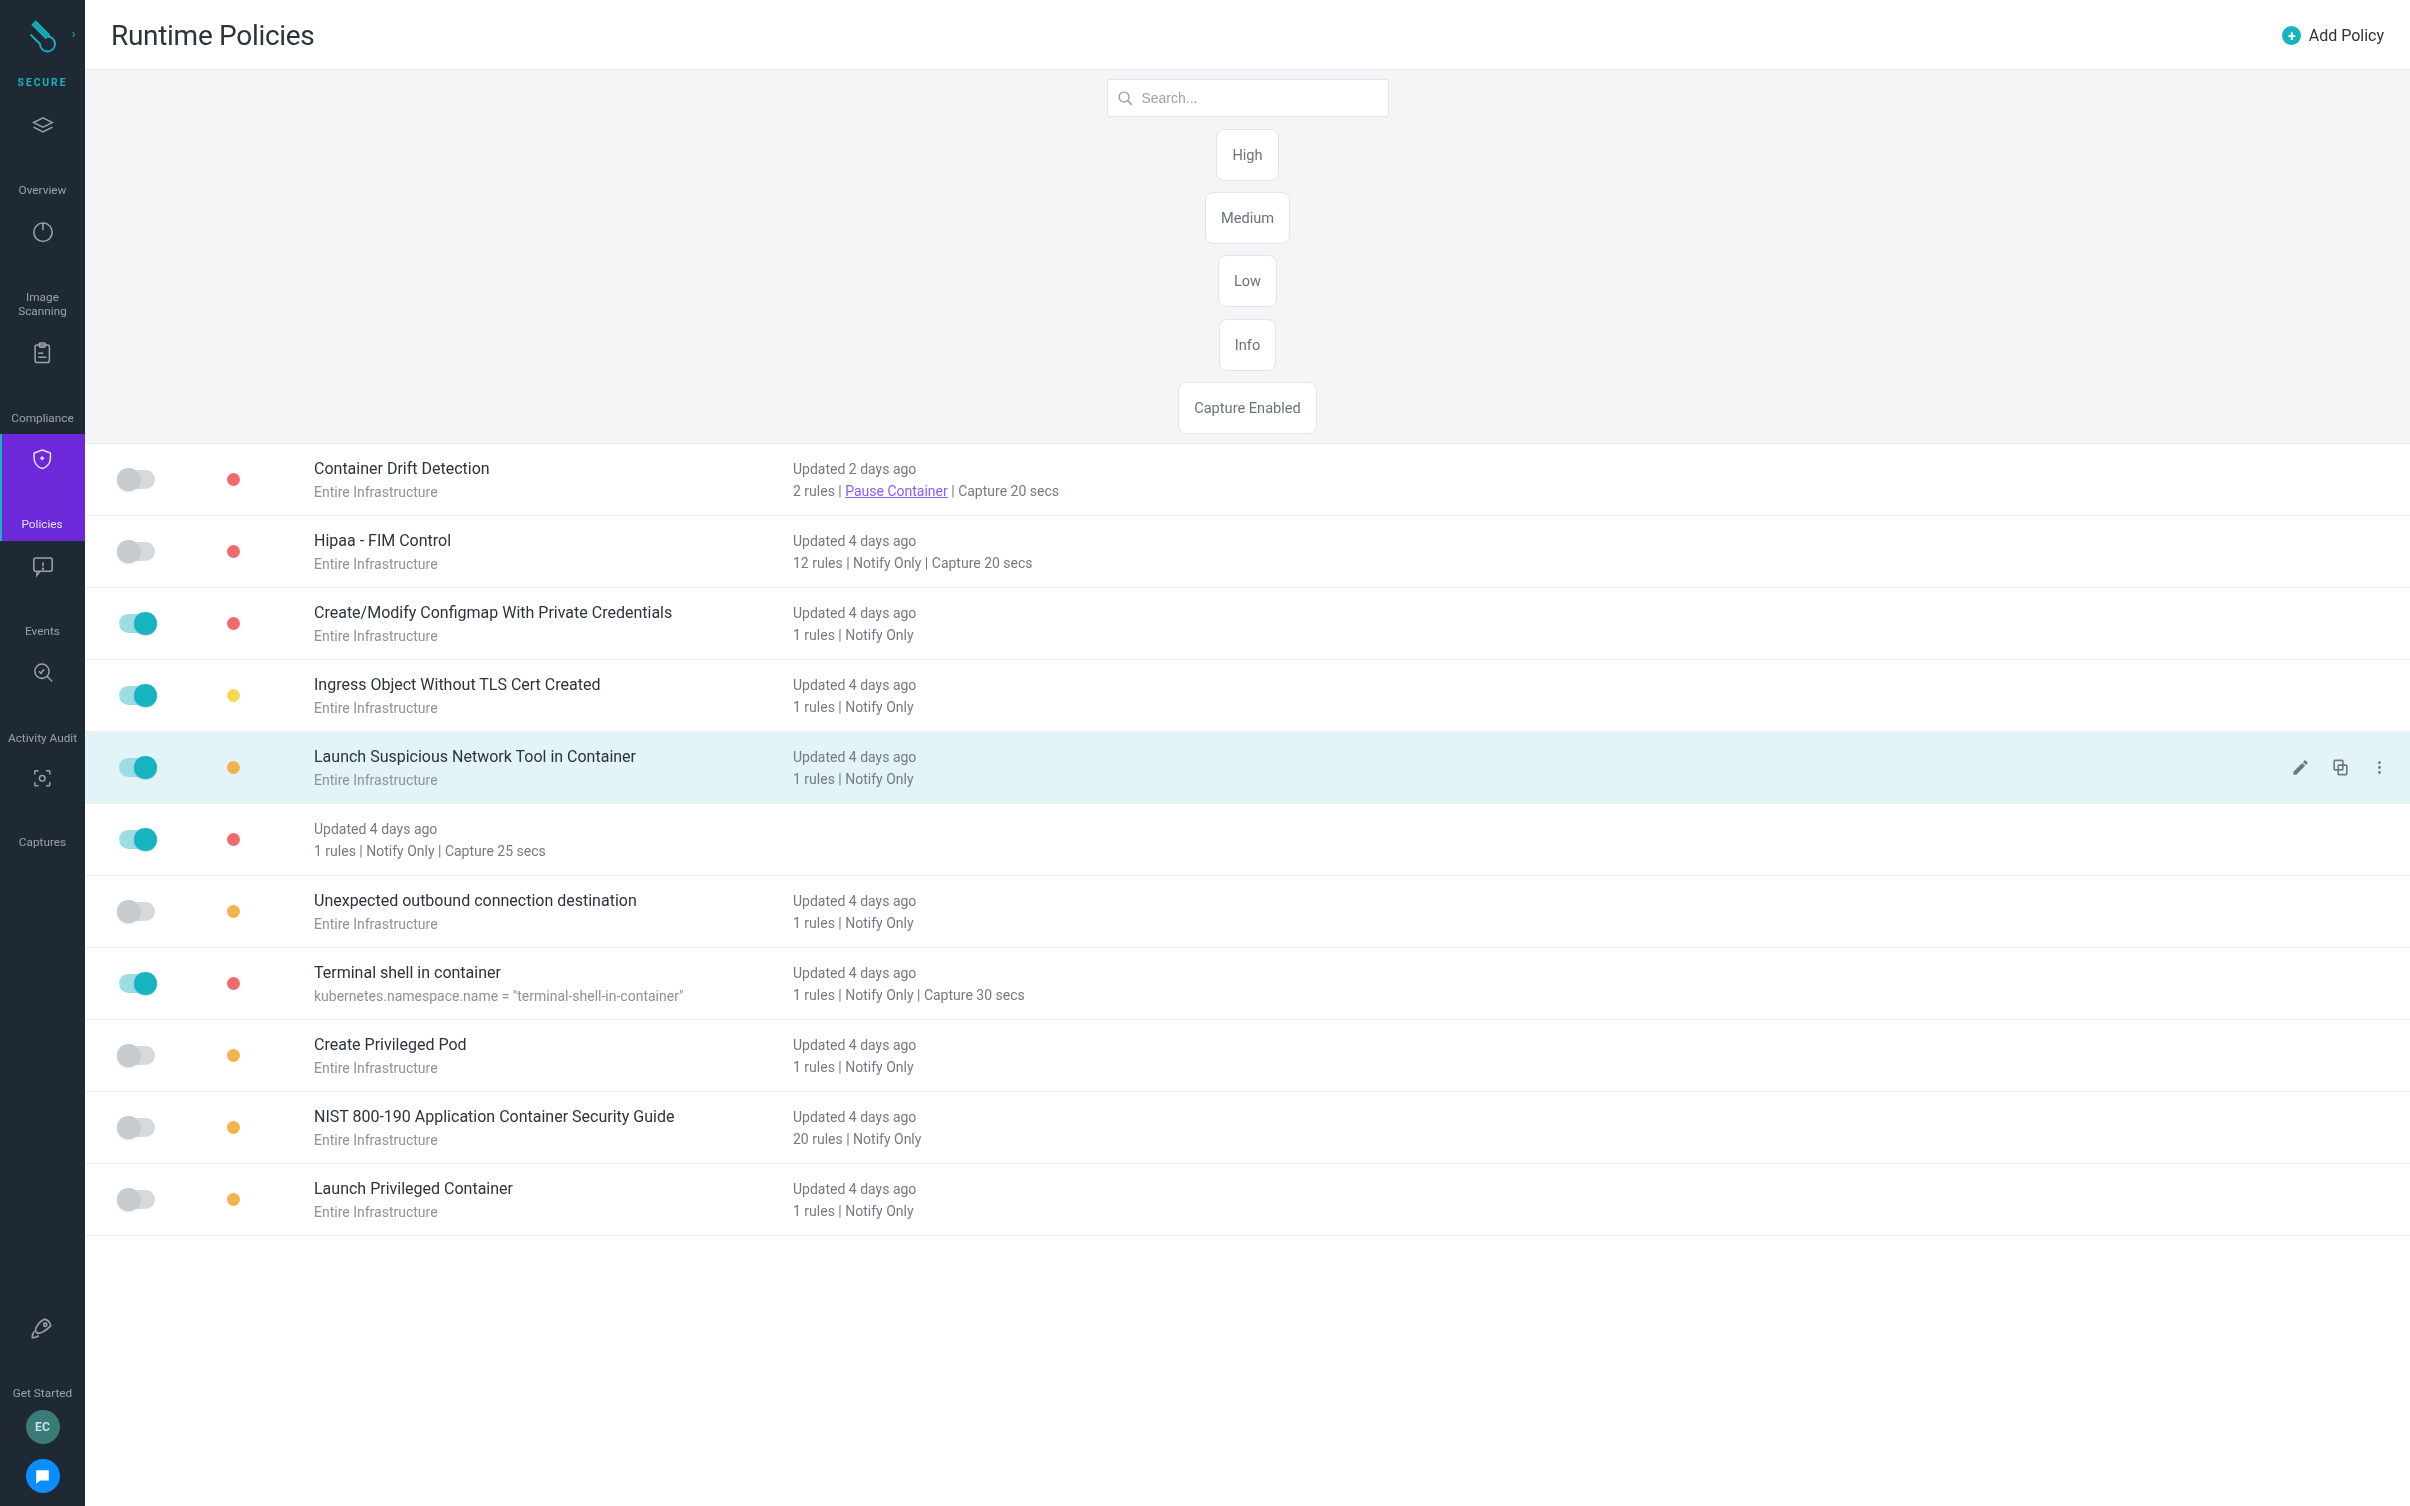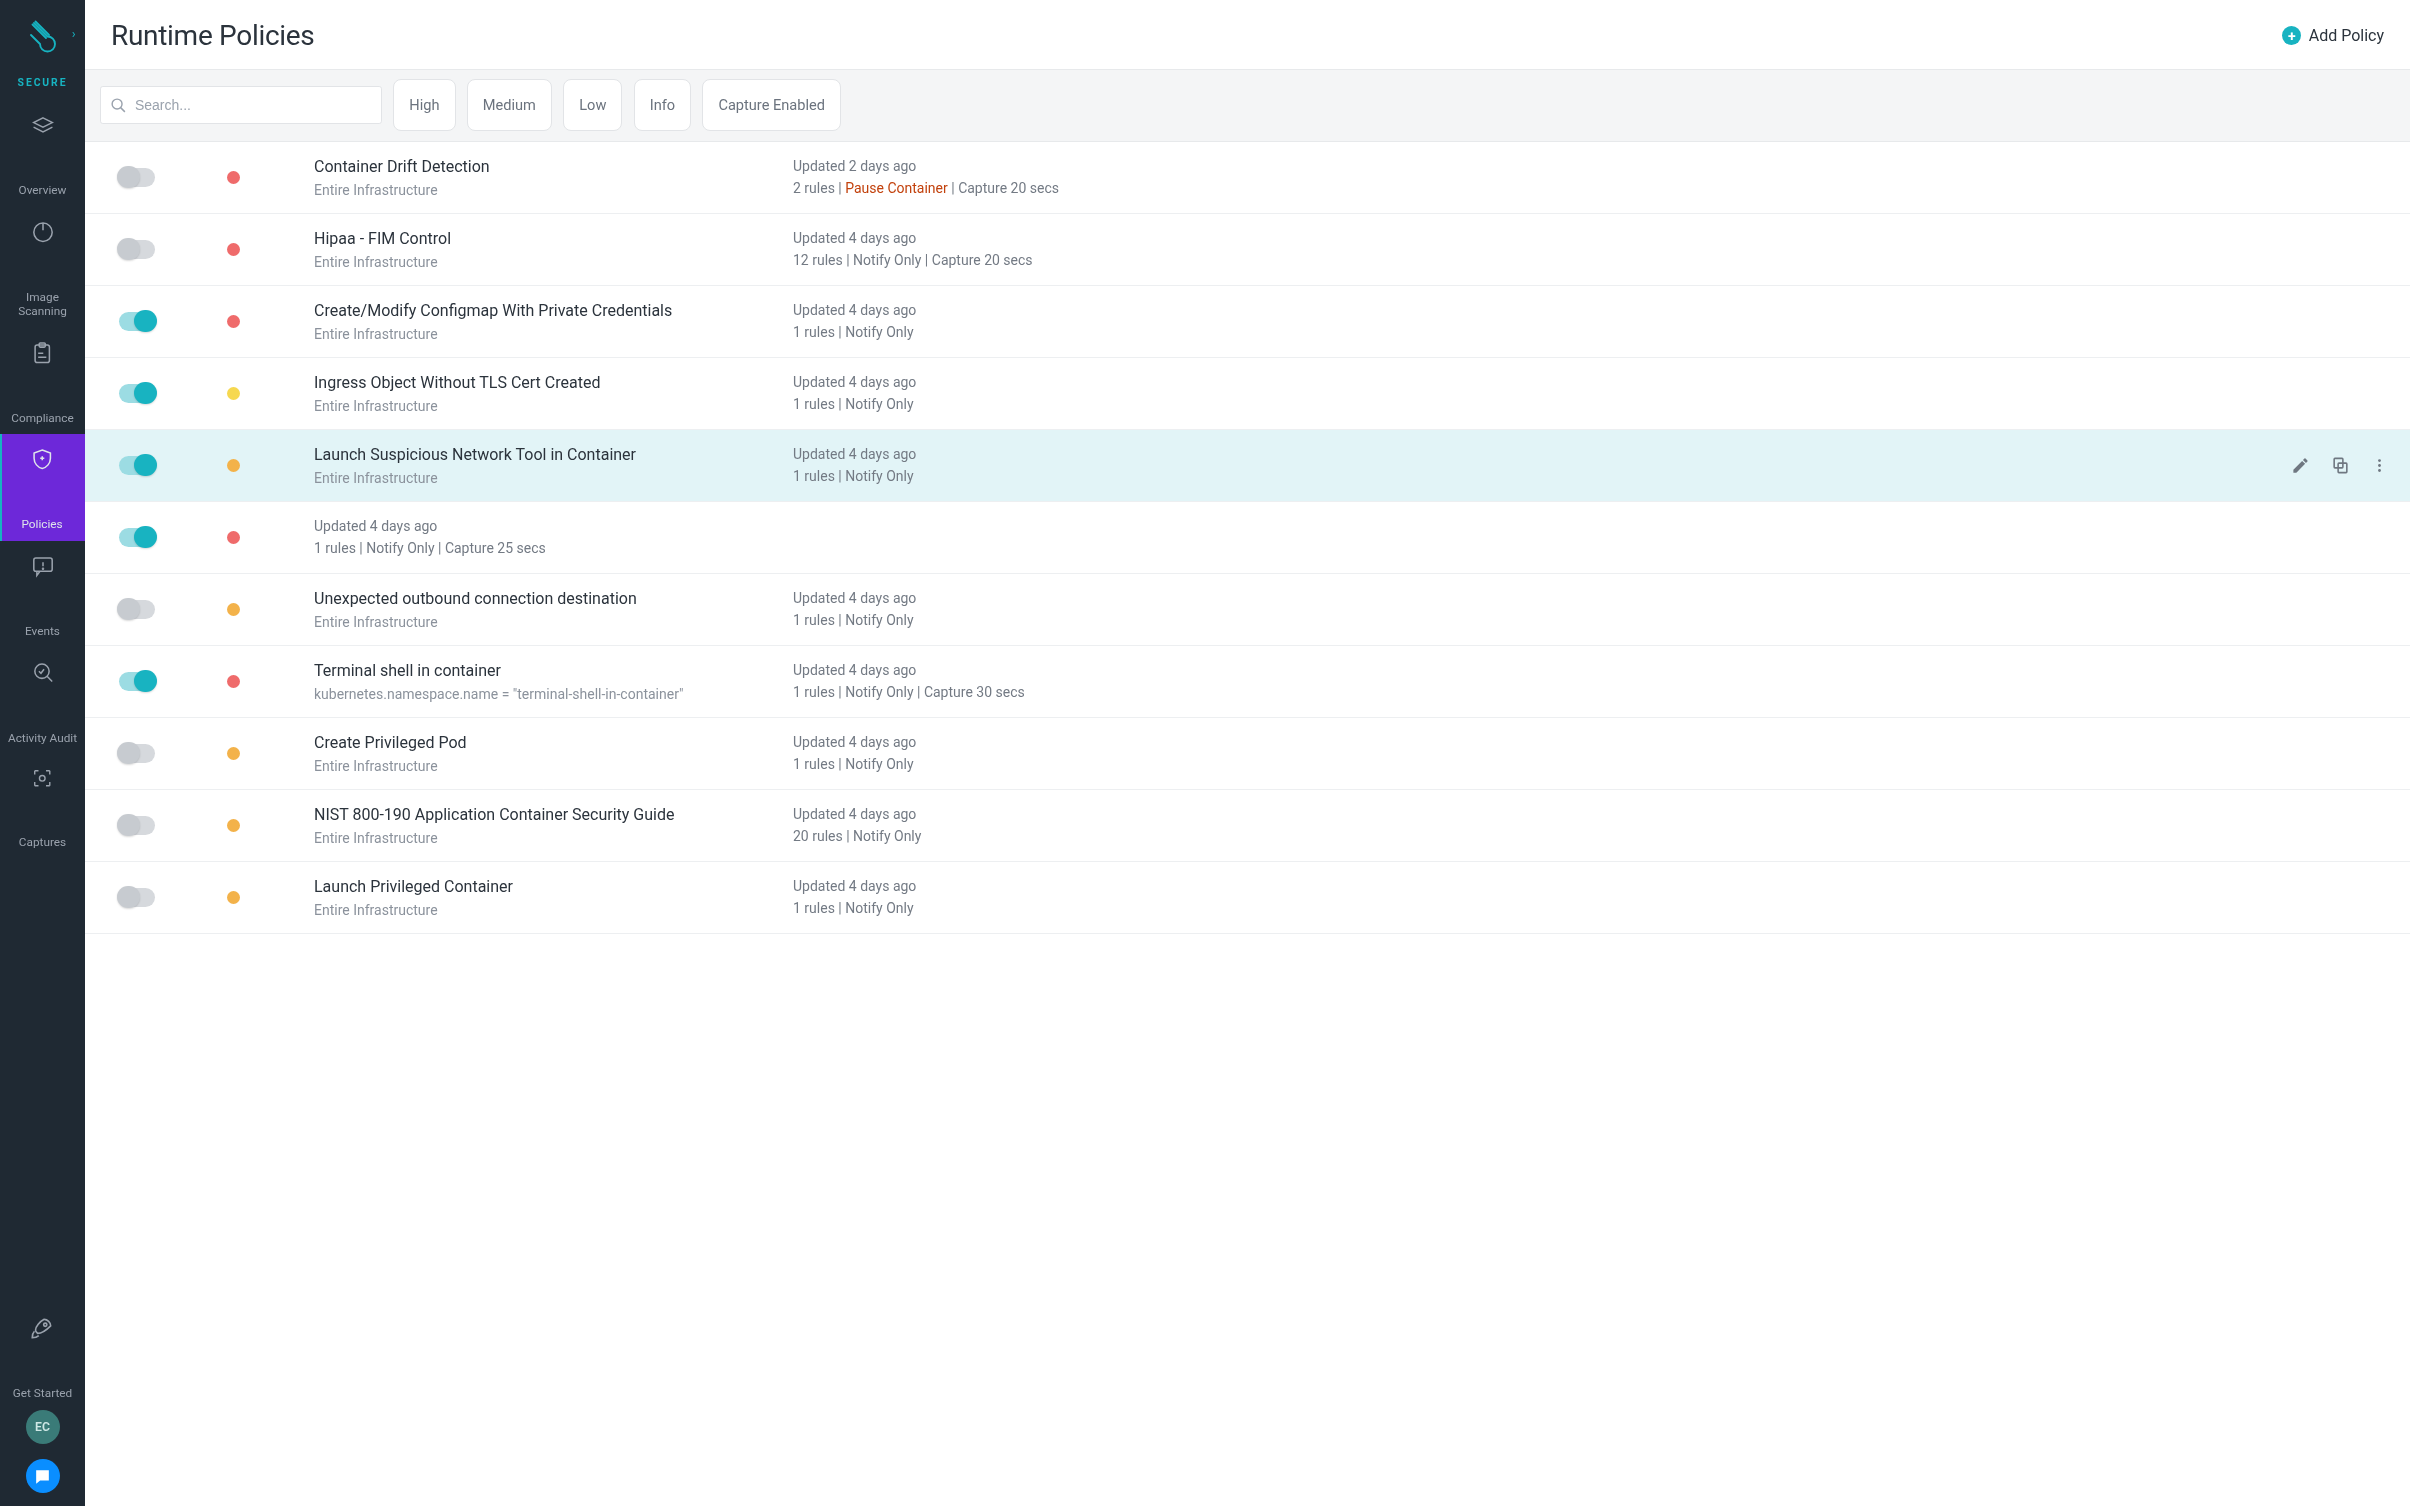--- a/index.html
+++ b/index.html
@@ -102,21 +102,21 @@
     display: flex; align-items: center; justify-content: center;
     font-size: 14px; font-weight: 700; line-height: 1;
   }
 
   
   .toolbar {
     background: #f4f5f6;
     border-top: 0.9px solid #e7e9eb;
     border-bottom: 0.9px solid #e7e9eb;
     padding: 9.4px 15px;
-    display: flex; align-items: center; gap: 11.3px;
+    display: flex; align-items: center; gap: 11.3px; flex-direction: column;
   }
   .search-wrap {
     background: #fff;
     border: 0.9px solid #e2e4e7;
     border-radius: 2.8px;
     display: flex; align-items: center;
     padding: 0 9.4px;
     height: 38px;
     width: 282px;
   }
@@ -170,21 +170,21 @@
   .sev-high { background: #ef6b6b; }
   .sev-med  { background: #f3b24a; }
   .sev-low  { background: #f6d84f; }
 
   .name-col { padding-right: 19px; }
   .policy-name { font-size: 16px; color: #2b333c; margin-bottom: 5.6px; }
   .policy-scope { font-size: 14px; color: #8b929c; }
   .meta-col { color: #737a84; font-size: 14px; }
   .meta-col .updated { margin-bottom: 5.6px; color: #737a84; }
   .meta-col .details { color: #737a84; }
-  .meta-col .details .accent { color: #c2410c; }
+  .meta-col .details .accent { color: #8b5cf6; text-decoration: underline; }
 
   .row-actions { display: flex; justify-content: flex-end; gap: 21px; color: #6f7781; padding-right: 7.5px; }
   .row-actions svg { cursor: pointer; }
 
   
   svg { display: block; }
 </style>
 </head>
 <body>
 

